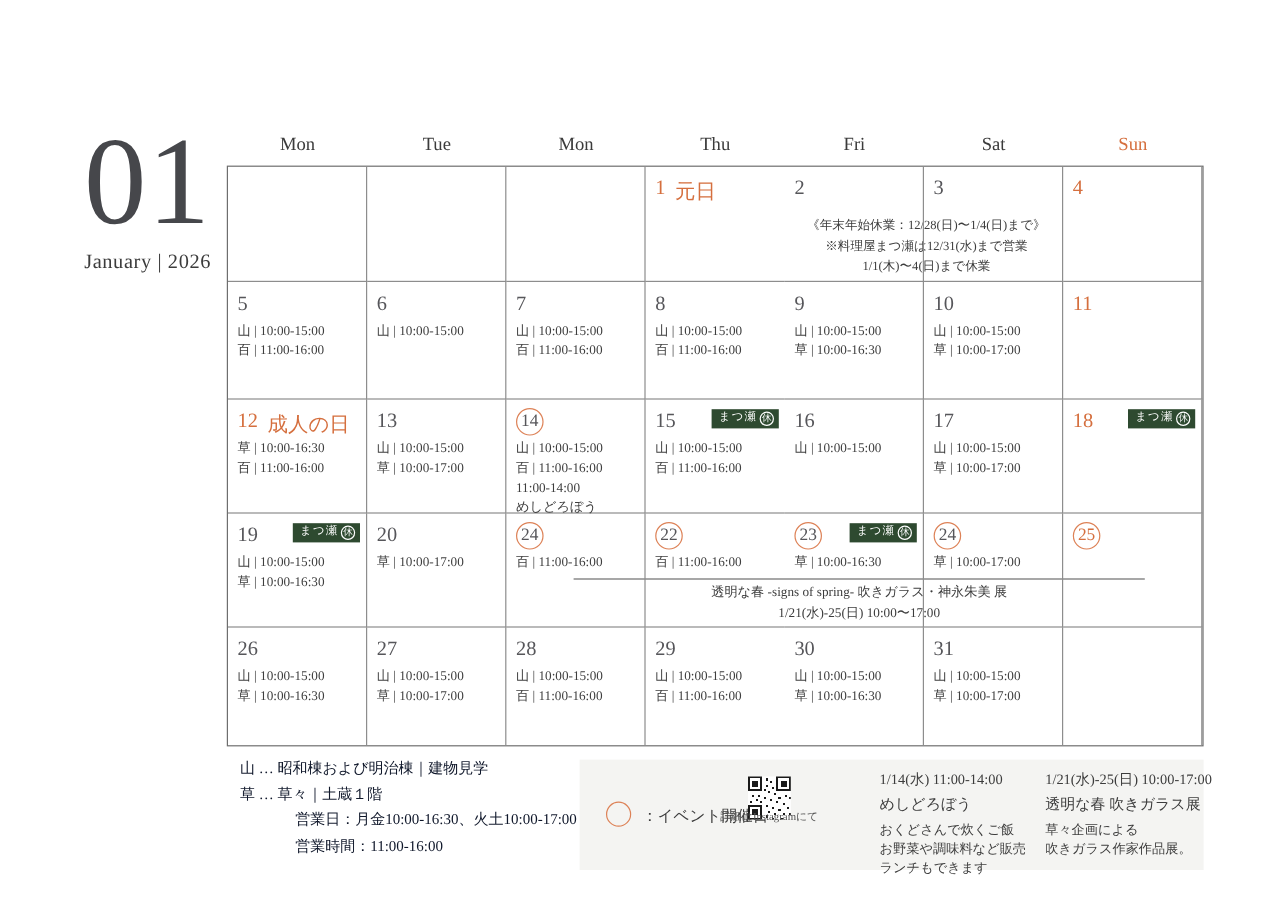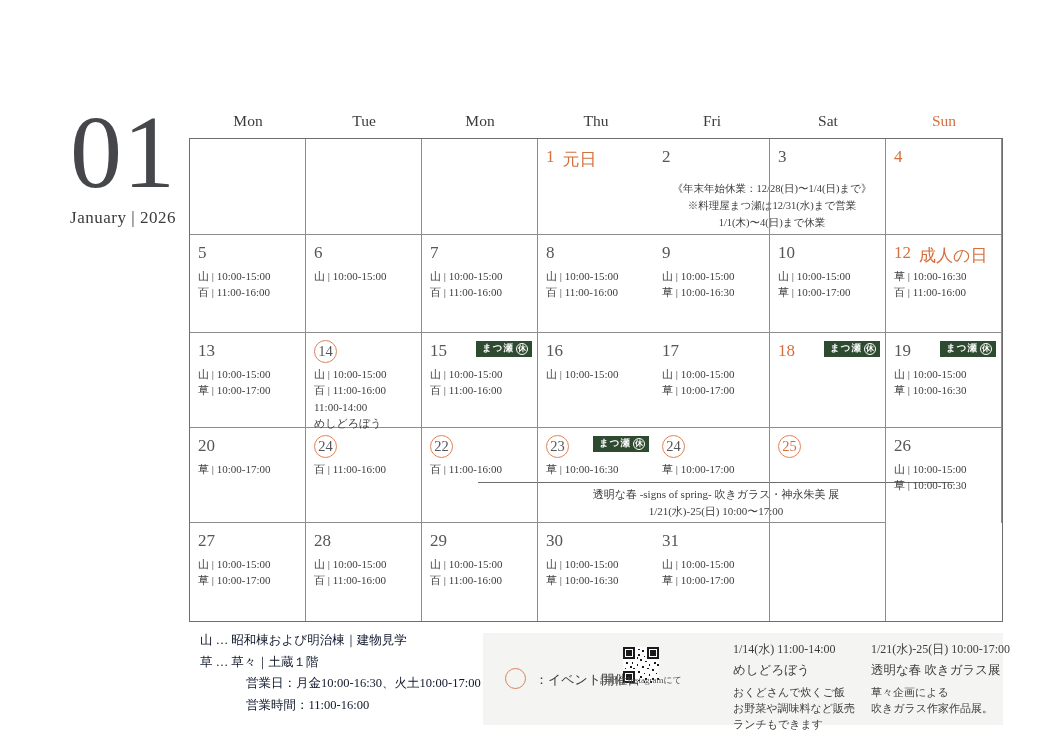--- a/index.html
+++ b/index.html
@@ -26,21 +26,21 @@
   .cell-head { height:24px; display:flex; align-items:center; }
   .date { font-size:17px; color:#56565a; }
   .date.orange { color:#d56f3e; }
   .date.circled { border:1.3px solid #dd8257; border-radius:50%; width:23px; height:23px;
                   display:inline-flex; align-items:center; justify-content:center; font-size:14.5px; }
   .holiday { color:#d56f3e; font-size:17px; margin-left:8px; padding-top:5px; }
   .hours { font-size:11px; color:#3e3e3e; line-height:1.48; white-space:nowrap; }
   .cell-lines { margin-top:3px; }
   .badge { position:absolute; top:8px; right:5px; background:#2e4a30; color:#fff;
            font-size:9.5px; padding:2px 4px 2px 6px; display:inline-flex; align-items:center;
-           gap:2px; letter-spacing:1px; line-height:1;font-weight:bold; }
+           gap:2px; letter-spacing:1px; line-height:1; }
   .badge-circle { width:12px; height:12px; border:1px solid #fff; border-radius:50%;
                   display:inline-flex; align-items:center; justify-content:center;
                   font-size:8px; letter-spacing:0; }
 
   
   .newyear-note { position:absolute; left:466px; top:42px; width:232px; text-align:center;
                   font-size:10.5px; line-height:1.6; color:#3c3c3c; }
   .banner-line { position:absolute; left:288px; top:343px; width:476px; border-top:1px solid #6e6e6e; }
   .banner-text { position:absolute; left:288px; top:347px; width:476px; text-align:center;
                  font-size:11px; line-height:1.5; color:#3c3c3c; }
@@ -163,20 +163,25 @@
         <div class="hours">草 | 10:00-16:30</div>
       </div>
     </div>
     <div class="cell">
       <div class="cell-head">
         <span class="date">10</span>
       </div>
       <div class="cell-lines">
         <div class="hours">山 | 10:00-15:00</div>
         <div class="hours">草 | 10:00-17:00</div>
+      </div>
+    </div>
+    <div class="cell">
+      <div class="cell-head">
+        <span class="date orange">11</span>
       </div>
     </div>
     <div class="cell">
       <div class="cell-head">
         <span class="date orange">12</span>
         <span class="holiday">成人の日</span>
       </div>
       <div class="cell-lines">
         <div class="hours">草 | 10:00-16:30</div>
         <div class="hours">百 | 11:00-16:00</div>

